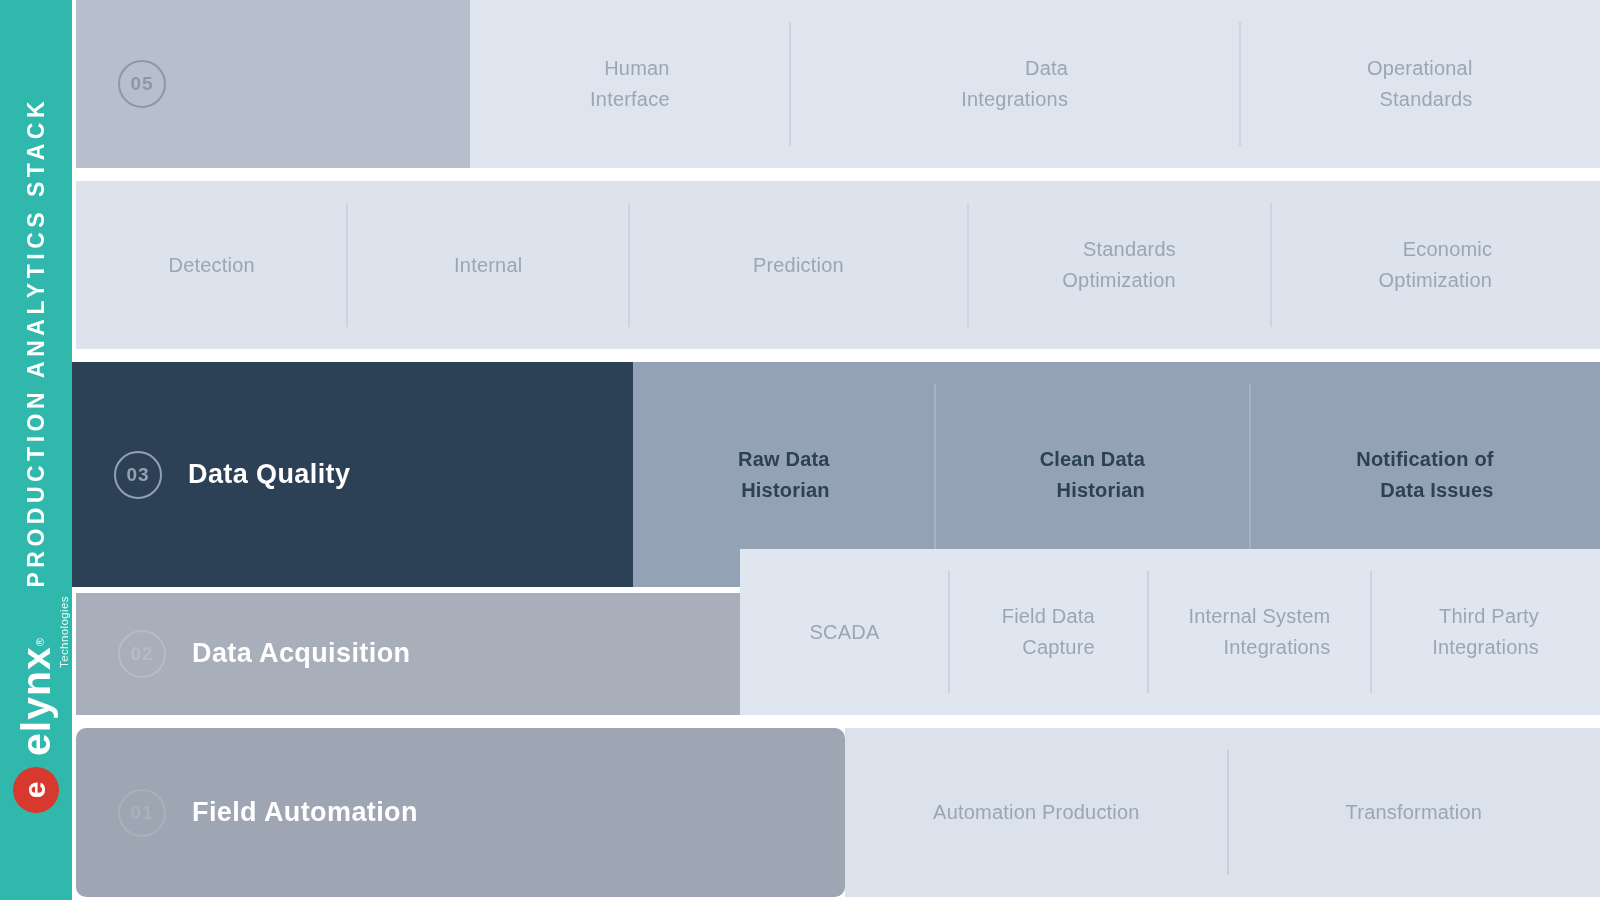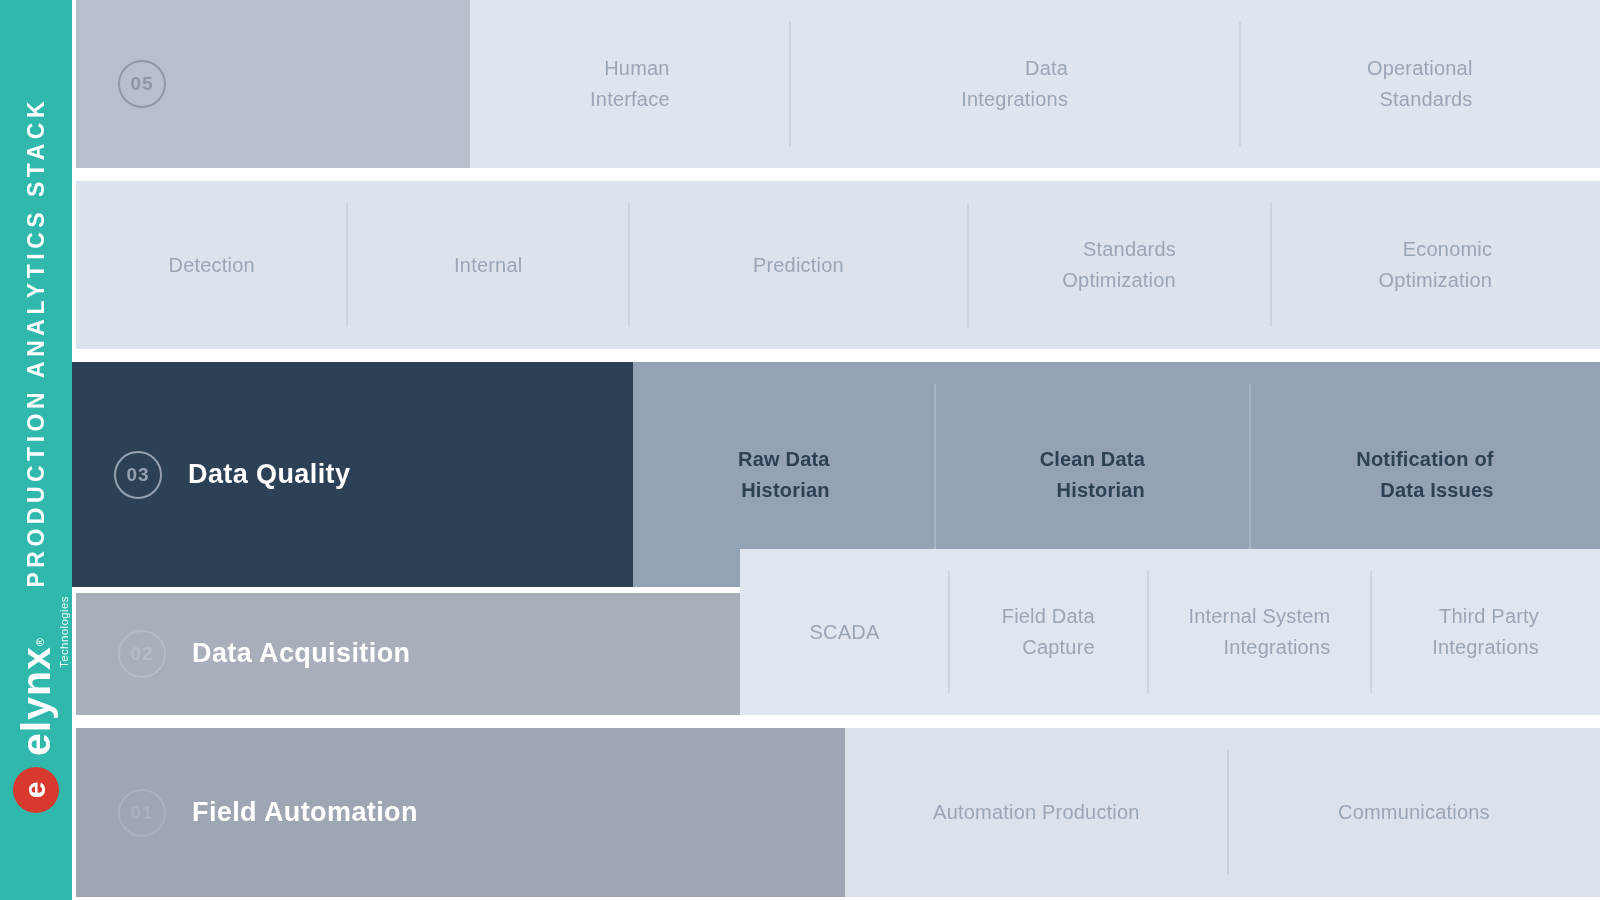--- a/index.html
+++ b/index.html
@@ -52,21 +52,21 @@
 
   .label {
     background: var(--bar, #b7becb);
     display: flex; align-items: center;
     padding-left: 42px; gap: 26px; flex: 0 0 auto;
   }
   .row-05 .label { width: 394px; }
   .row-04 .label { width: 469px; }
   .row-03 .label { width: 561px; }
   .row-02 .label { width: 664px; margin-top: 44px; }
-  .row-01 .label { width: 769px; }
+  .row-01 .label { width: 769px; border-radius: 10px; }
 
   .circle {
     width: 48px; height: 48px; border-radius: 50%;
     border: 2.5px solid var(--circle, #8d97a8);
     color: var(--circle, #8d97a8);
     display: flex; align-items: center; justify-content: center;
     font-size: 19px; font-weight: bold; letter-spacing: 1px;
     flex: 0 0 48px;
   }
   .title {
@@ -202,18 +202,18 @@
   <section class="row row-01" style="--bar: #9FA6B3; --sub: #DBE2EC; --circle: #ABB1BC; --item-text: #9AA6B6; --divider: #C6D0DB;">
     <div class="label">
       <span class="circle">01</span>
       <h2 class="title">Field Automation</h2>
     </div>
     <div class="sub">
       <div class="cell" style="flex:0 0 50.7%">
           <span class="item">Automation Production</span>
         </div>
       <div class="cell" style="flex:1 1 auto">
-          <span class="item">Communications</span>
+          <span class="item">Transformation</span>
         </div>
     </div>
   </section>
 
 </div>
 
 </body></html>

